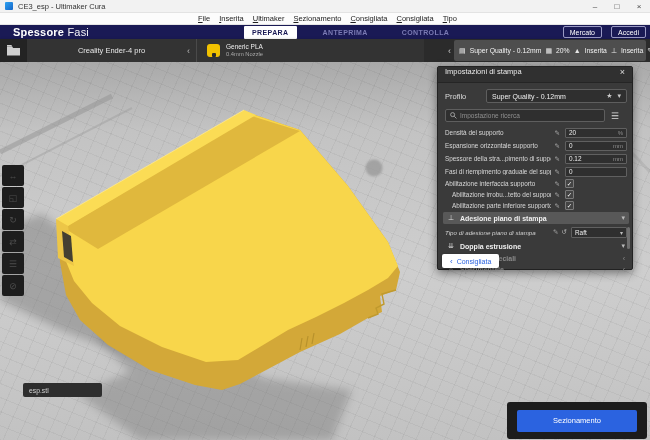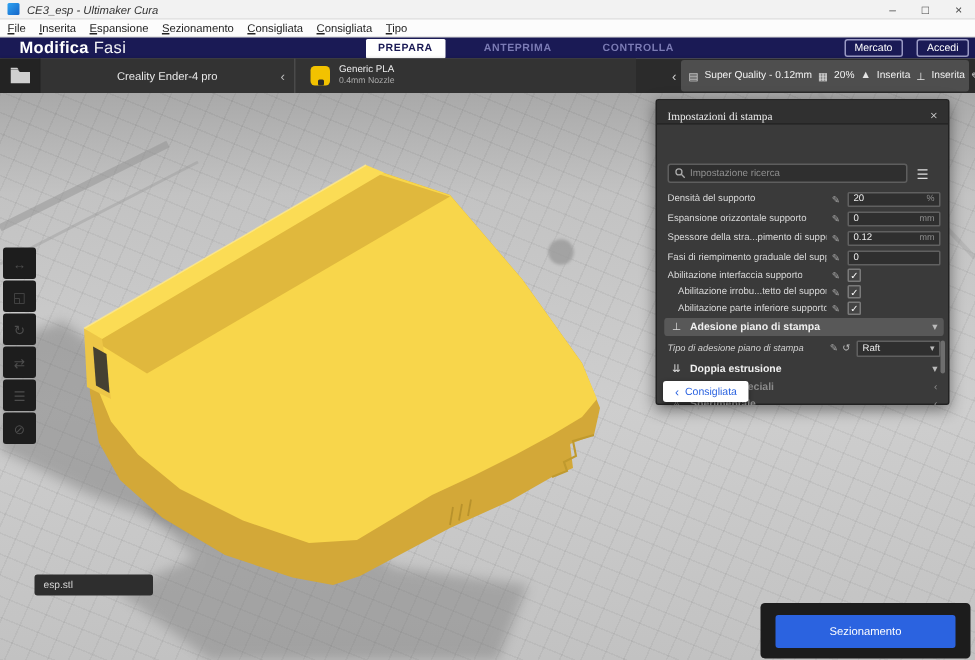--- a/index.html
+++ b/index.html
@@ -1,27 +1,27 @@
 <!DOCTYPE html>
 <html style="--accent-blue: #2b63e0; --header-navy: #1a1a55; --model-yellow: #f8d64b; --model-yellow-dark: #d3a838; --model-yellow-mid: #e0b83d;"><head>
 <meta charset="utf-8">
 <style>
   * { margin:0; padding:0; box-sizing:border-box; }
   html,body { width:650px; height:440px; overflow:hidden; }
   body { font-family:"Liberation Sans", sans-serif; position:relative; background:#bdbdbd; }
   .abs { position:absolute; }
 
   
-  #titlebar { left:0; top:0; width:650px; height:13px; background:#f2f2f2; border-bottom:1px solid #e3e3e3; display:flex; align-items:center;font-style:italic; }
+  #titlebar { left:0; top:0; width:650px; height:13px; background:#f2f2f2; border-bottom:1px solid #e3e3e3; display:flex; align-items:center; }
   #app-icon { width:8px; height:8px; margin:0 5px 0 5px; background:linear-gradient(135deg,#2ea3f2,#1565c8); border-radius:1px; }
   #win-title { font-size:7.5px; color:#333; }
   .winbtns { margin-left:auto; display:flex; }
   .winbtn { width:22px; height:13px; font-size:8px; color:#444; display:flex; align-items:center; justify-content:center; }
 
-  #menubar { left:0; top:13px; width:650px; height:12px; background:#fcfcfc; border-bottom:1px solid #e6e6e6; display:flex; align-items:center; gap:9px; padding-left:5px; }
+  #menubar { left:0; top:13px; width:650px; height:12px; background:#fcfcfc; border-bottom:1px solid #e6e6e6; display:flex; align-items:center; gap:9px; padding-left:5px;justify-content:center; }
   .menu-item { font-size:7.5px; color:#222; }
   .menu-item::first-letter { text-decoration:underline; }
 
   
   #header { left:0; top:25px; width:650px; height:14px; background:var(--header-navy,#1a1a55); display:flex; align-items:center; }
   #brand { margin-left:13px; color:#fff; font-size:11px; letter-spacing:.2px; }
   #brand b { font-weight:bold; } #brand span { font-weight:300; opacity:.95; }
   #stage-tabs { position:absolute; left:244px; top:0; height:14px; display:flex; align-items:center; gap:18px; }
   .stage-tab { font-size:7px; font-weight:bold; letter-spacing:.4px; color:#7b7bb4; padding:3px 8px; }
   .stage-tab.active { background:#fff; color:#1a1a55; border-radius:1px; }
@@ -59,21 +59,21 @@
   #toolcol { left:2px; top:165px; width:22px; display:flex; flex-direction:column; gap:1px; }
   .tool-btn { width:22px; height:21px; background:#1d1d1d; border-radius:2px; display:flex; align-items:center; justify-content:center; }
   .tool-glyph { font-size:9px; color:#4d4d4d; }
 
   
   #objlist { left:23px; top:383px; width:79px; height:14px; background:#2e2e2e; border-radius:2px; display:flex; align-items:center; padding-left:6px; }
   #objlist span { font-size:6.8px; color:#d5d5d5; }
 
   
   #panel { left:437px; top:66px; width:196px; height:204px; background:#3a3a3a; border:1px solid #222; border-radius:2px; box-shadow:0 3px 10px rgba(0,0,0,.45); }
-  #panel-hdr { left:0; top:0; width:100%; height:16px; background:#303030; border-bottom:1px solid #252525; display:flex; align-items:flex-end; padding:0 7px;font-family:Liberation Serif, serif; }
+  #panel-hdr { left:0; top:0; width:100%; height:16px; background:#303030; border-bottom:1px solid #252525; display:flex; align-items:flex-start; padding:0 7px; }
   #panel-title { font-size:7.5px; color:#eaeaea; }
   #panel-close { margin-left:auto; font-size:9px; color:#ddd; }
   #profile-row { left:7px; top:22px; width:182px; height:14px; display:flex; align-items:center; }
   #profile-label { font-size:7.5px; color:#ddd; }
   #profile-dd { margin-left:auto; width:141px; height:14px; background:#2f2f2f; border:1px solid #5e5e5e; border-radius:2px; display:flex; align-items:center; padding:0 5px; }
   #profile-val { font-size:7px; color:#eee; }
   #profile-star { margin-left:auto; font-size:7px; color:#ccc; }
   #profile-chev { font-size:7px; color:#ccc; margin-left:5px; }
   #search-row { left:7px; top:42px; width:182px; height:13px; display:flex; align-items:center; gap:6px; }
   #search-box { width:160px; height:13px; background:#2f2f2f; border:1px solid #5e5e5e; border-radius:2px; display:flex; align-items:center; padding:0 4px; gap:3px; }
@@ -122,30 +122,30 @@
   <div class="winbtns">
     <div class="winbtn">–</div>
     <div class="winbtn">□</div>
     <div class="winbtn close">×</div>
   </div>
 </div>
 
 <div id="menubar" class="abs">
   <span class="menu-item">File</span>
   <span class="menu-item">Inserita</span>
-  <span class="menu-item">Espansione</span>
+  <span class="menu-item">Ultimaker</span>
   <span class="menu-item">Sezionamento</span>
   <span class="menu-item">Consigliata</span>
   <span class="menu-item">Consigliata</span>
   <span class="menu-item">Tipo</span>
 </div>
 
 <div id="header" class="abs">
   <div id="brand">
-    <b>Modifica</b>&nbsp;<span>Fasi</span>
+    <b>Spessore</b>&nbsp;<span>Fasi</span>
   </div>
   <div id="stage-tabs">
     <span class="stage-tab active">PREPARA</span>
     <span class="stage-tab">ANTEPRIMA</span>
     <span class="stage-tab">CONTROLLA</span>
   </div>
   <div id="hdr-actions">
     <span class="hdr-btn">Mercato</span>
     <span class="hdr-btn">Accedi</span>
   </div>
@@ -245,20 +245,28 @@
 <div id="objlist" class="abs">
   <span>esp.stl</span>
 </div>
 
 <div id="panel" class="abs">
   <div id="panel-hdr" class="abs">
     <span id="panel-title">Impostazioni di stampa</span>
     <span id="panel-close">×</span>
   </div>
 
+  <div id="profile-row" class="abs">
+    <span id="profile-label">Profilo</span>
+    <div id="profile-dd">
+      <span id="profile-val">Super Quality - 0.12mm</span>
+      <span id="profile-star">★</span>
+      <span id="profile-chev">▾</span>
+    </div>
+  </div>
 
   <div id="search-row" class="abs">
     <div id="search-box">
       <span id="search-glyph">
         <svg width="7" height="7" viewBox="0 0 8 8">
             <circle cx="3" cy="3" r="2.3" fill="none" stroke="#aaa" stroke-width="1"></circle>
             <line x1="4.8" y1="4.8" x2="7.4" y2="7.4" stroke="#aaa" stroke-width="1"></line>
           </svg>
       </span>
       <input placeholder="Impostazione ricerca" style="">

